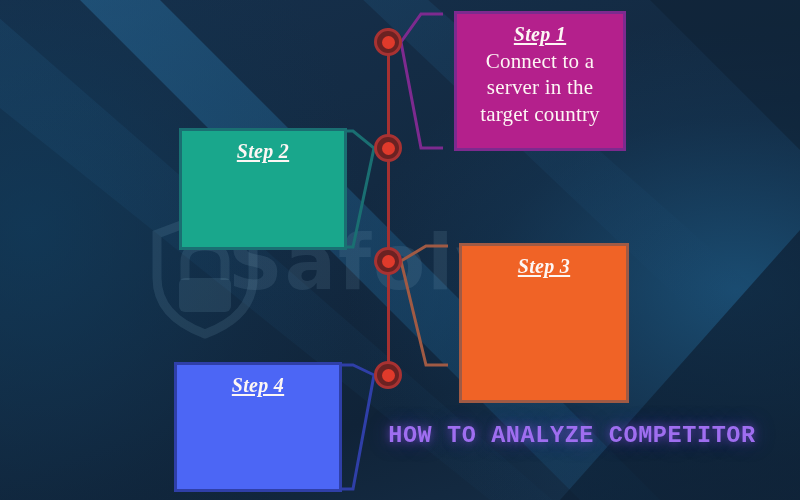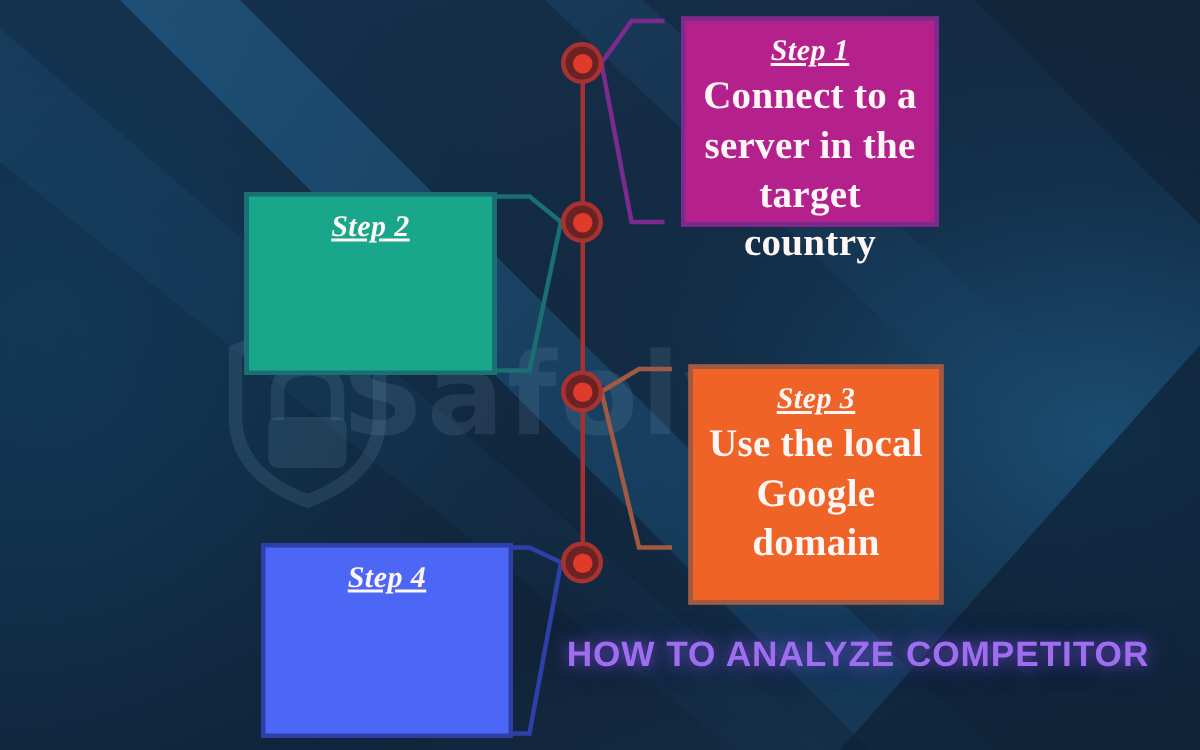--- a/index.html
+++ b/index.html
@@ -76,57 +76,57 @@
     font-style:italic;
     font-weight:700;
     text-decoration:underline;
     text-underline-offset:2px;
     font-size:20px;
     line-height:1.25;
     margin-bottom:1px;
     letter-spacing:.3px;
   }
   .step .body {
-    font-weight:700;
-    font-size:26px;
+    font-weight:400;
+    font-size:21px;
     line-height:1.26;
     letter-spacing:.2px;
   }
   .conn { position:absolute; z-index:3; }
 
   
   #step1 {
     left:443px; top:11px; width:172px; height:140px;
     background:#b4208c;
     border:3px solid #7d2a8f;
     outline:0;
   }
   #step2 {
-    left:152px; top:128px; width:168px; height:122px;
+    left:168px; top:128px; width:168px; height:122px;
     background:#19a78c;
     border:3px solid #1a6f72;
   }
   #step3 {
     left:448px; top:243px; width:170px; height:160px;
     background:#f06326;
     border:3px solid #a05a44;
   }
   #step4 {
     left:163px; top:362px; width:168px; height:130px;
     background:#4c66f5;
     border:3px solid #2f3fa8;
   }
 
   
   .title {
     position:absolute;
     left:352px; top:421px;
     width:440px;
     text-align:center;
-    font-family:Liberation Sans, sans-serif;
+    font-family:Liberation Mono, monospace;
     font-weight:700;
     font-size:23.5px;
     line-height:1.28;
     letter-spacing:.6px;
     color:#9f6ef0;
     text-shadow:0 0 10px rgba(140,85,240,.65), 0 0 22px rgba(120,70,230,.35);
   }
 </style>
 </head>
 <body>
@@ -191,21 +191,20 @@
     <div class="num">Step 1</div>
     <div class="body">Connect to a server in the target country</div>
   </div>
 
   <div class="step" id="step2">
     <div class="num">Step 2</div>
   </div>
 
   <div class="step" id="step3">
     <div class="num">Step 3</div>
-    <div class="body">Use the local Google domain</div>
   </div>
 
   <div class="step" id="step4">
     <div class="num">Step 4</div>
   </div>
 
   <div class="title">
     <div>HOW TO ANALYZE COMPETITOR</div>
   </div>
 

